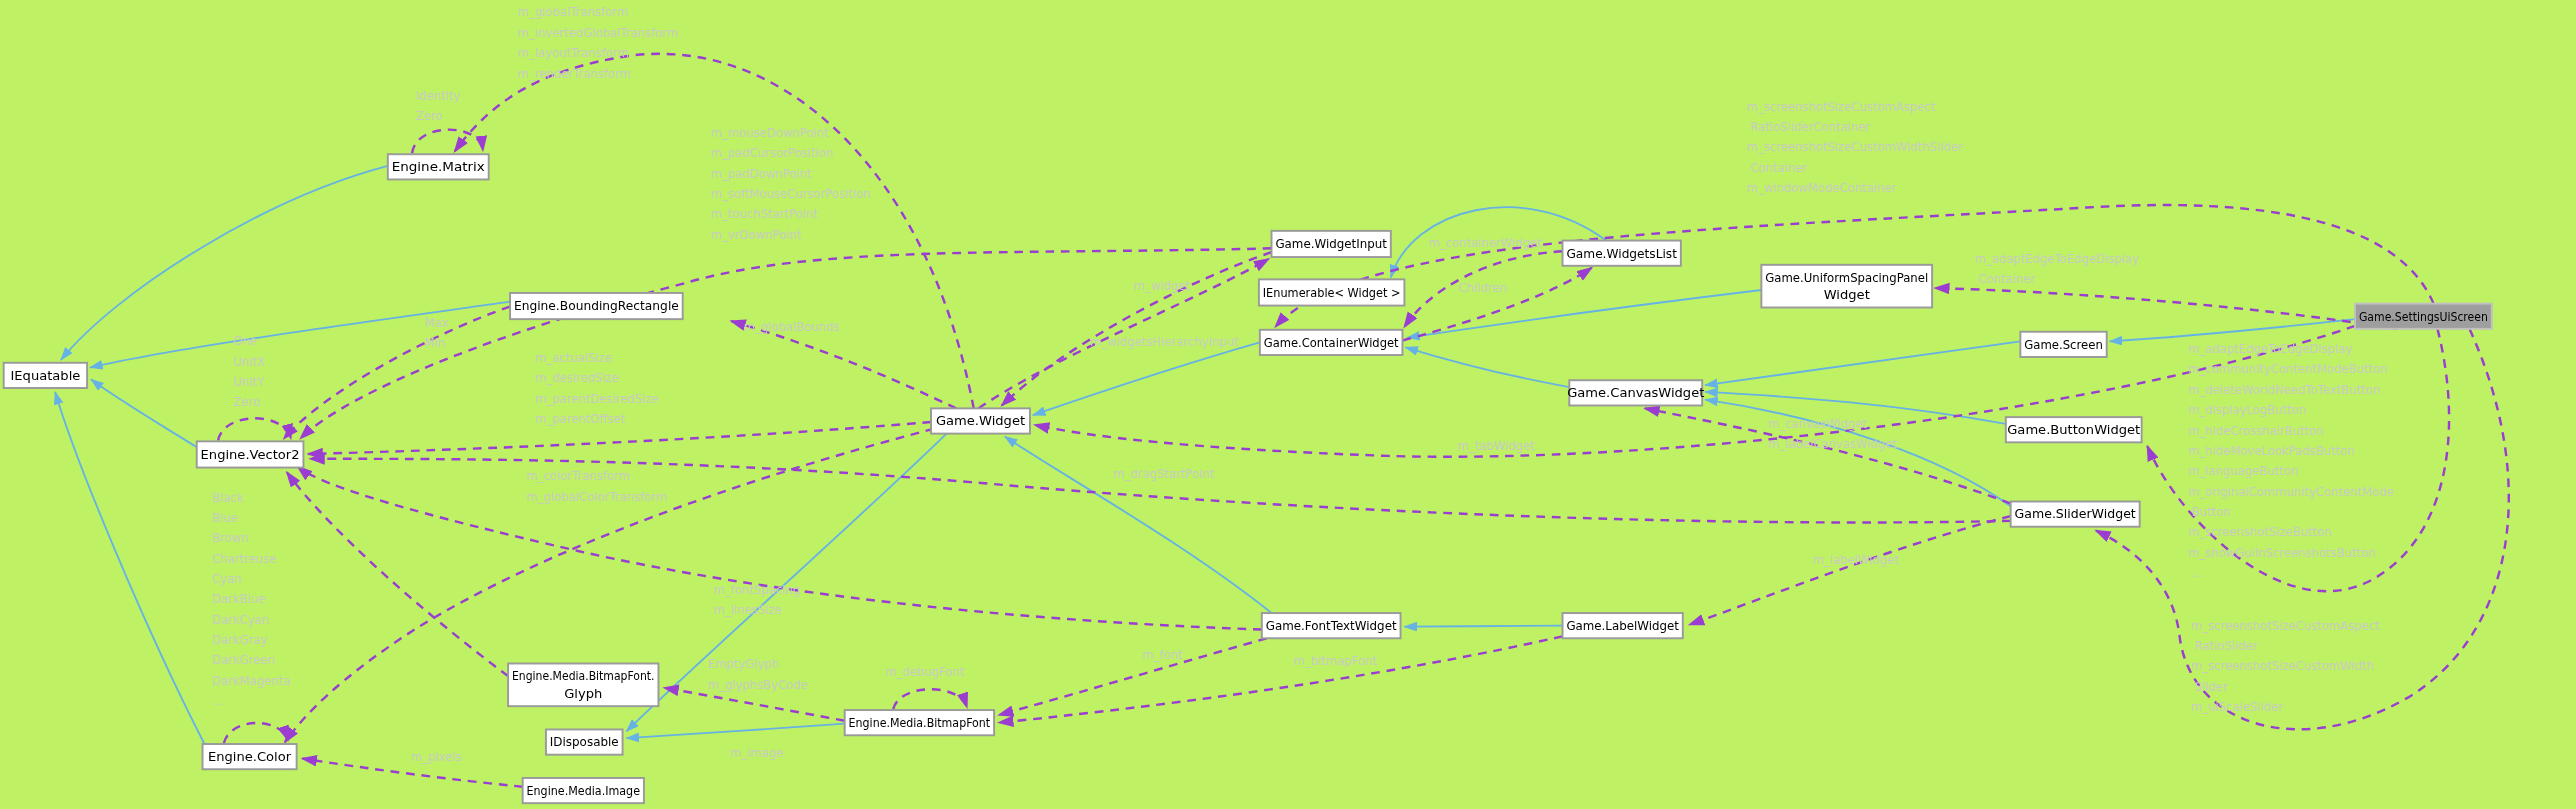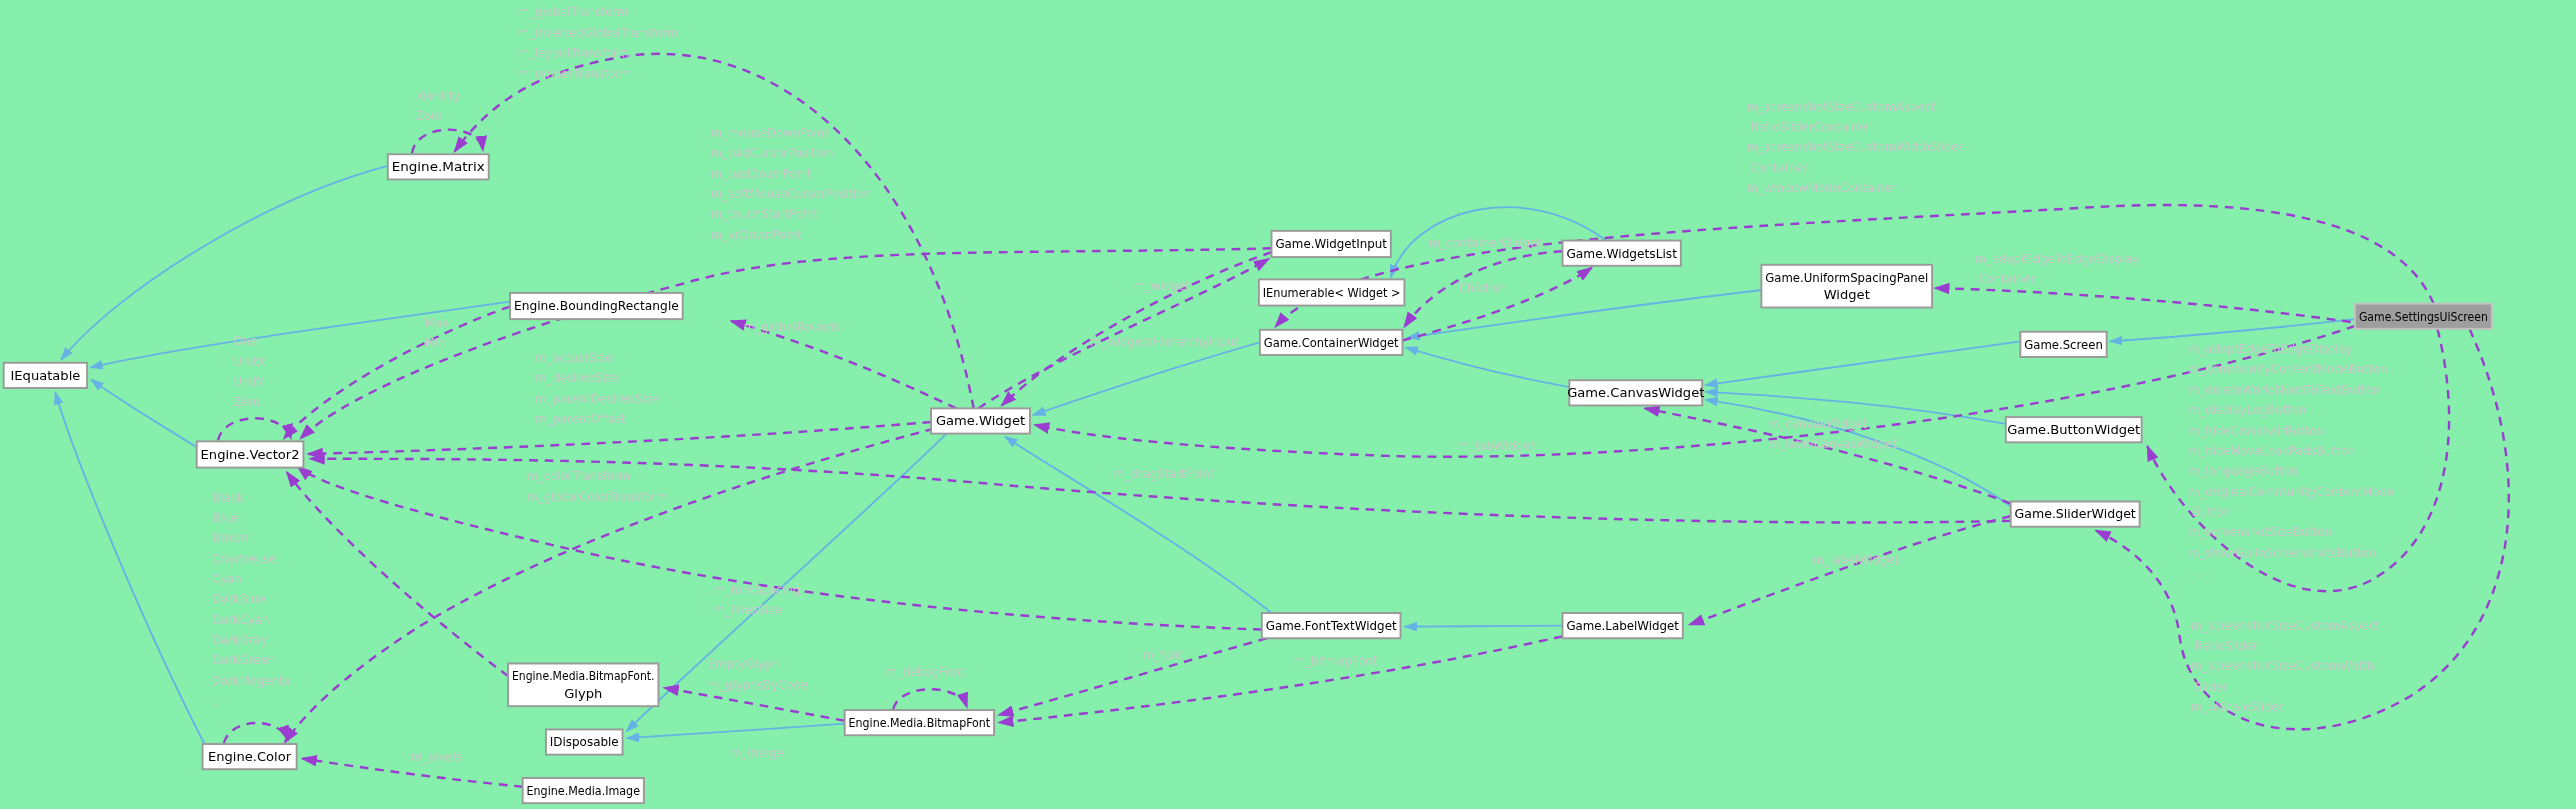--- a/index.html
+++ b/index.html
@@ -6,21 +6,21 @@
   #stage{position:relative;width:2576px;height:809px;background:#000;overflow:hidden;
          font-family:"DejaVu Sans","Liberation Sans",sans-serif;}
   svg text{font-family:"DejaVu Sans","Liberation Sans",sans-serif;}
   .node rect{stroke-width:2px;}
   .node text{font-size:13.5px;}
   .edgelabel{font-size:12px;}
 </style>
 </head>
 <body>
 
-<div id="stage" style="background: #86efac;">
+<div id="stage" style="background: #bef264;">
   <svg id="graph" width="2576" height="809" viewBox="0 0 2654 834">
     <defs>
       <marker id="arrow-inherit" markerUnits="userSpaceOnUse" markerWidth="16" markerHeight="12" refX="13" refY="5" orient="auto">
         <polygon id="arrow-inherit-poly" points="0,0 14,5 0,10" fill="#66b2e4"></polygon>
       </marker>
       <marker id="arrow-usage" markerUnits="userSpaceOnUse" markerWidth="20" markerHeight="14" refX="15" refY="6" orient="auto">
         <polygon id="arrow-usage-poly" points="0,0 17,6 0,12" fill="#9b3dd1"></polygon>
       </marker>
     </defs>
     <g id="layer-edges">

